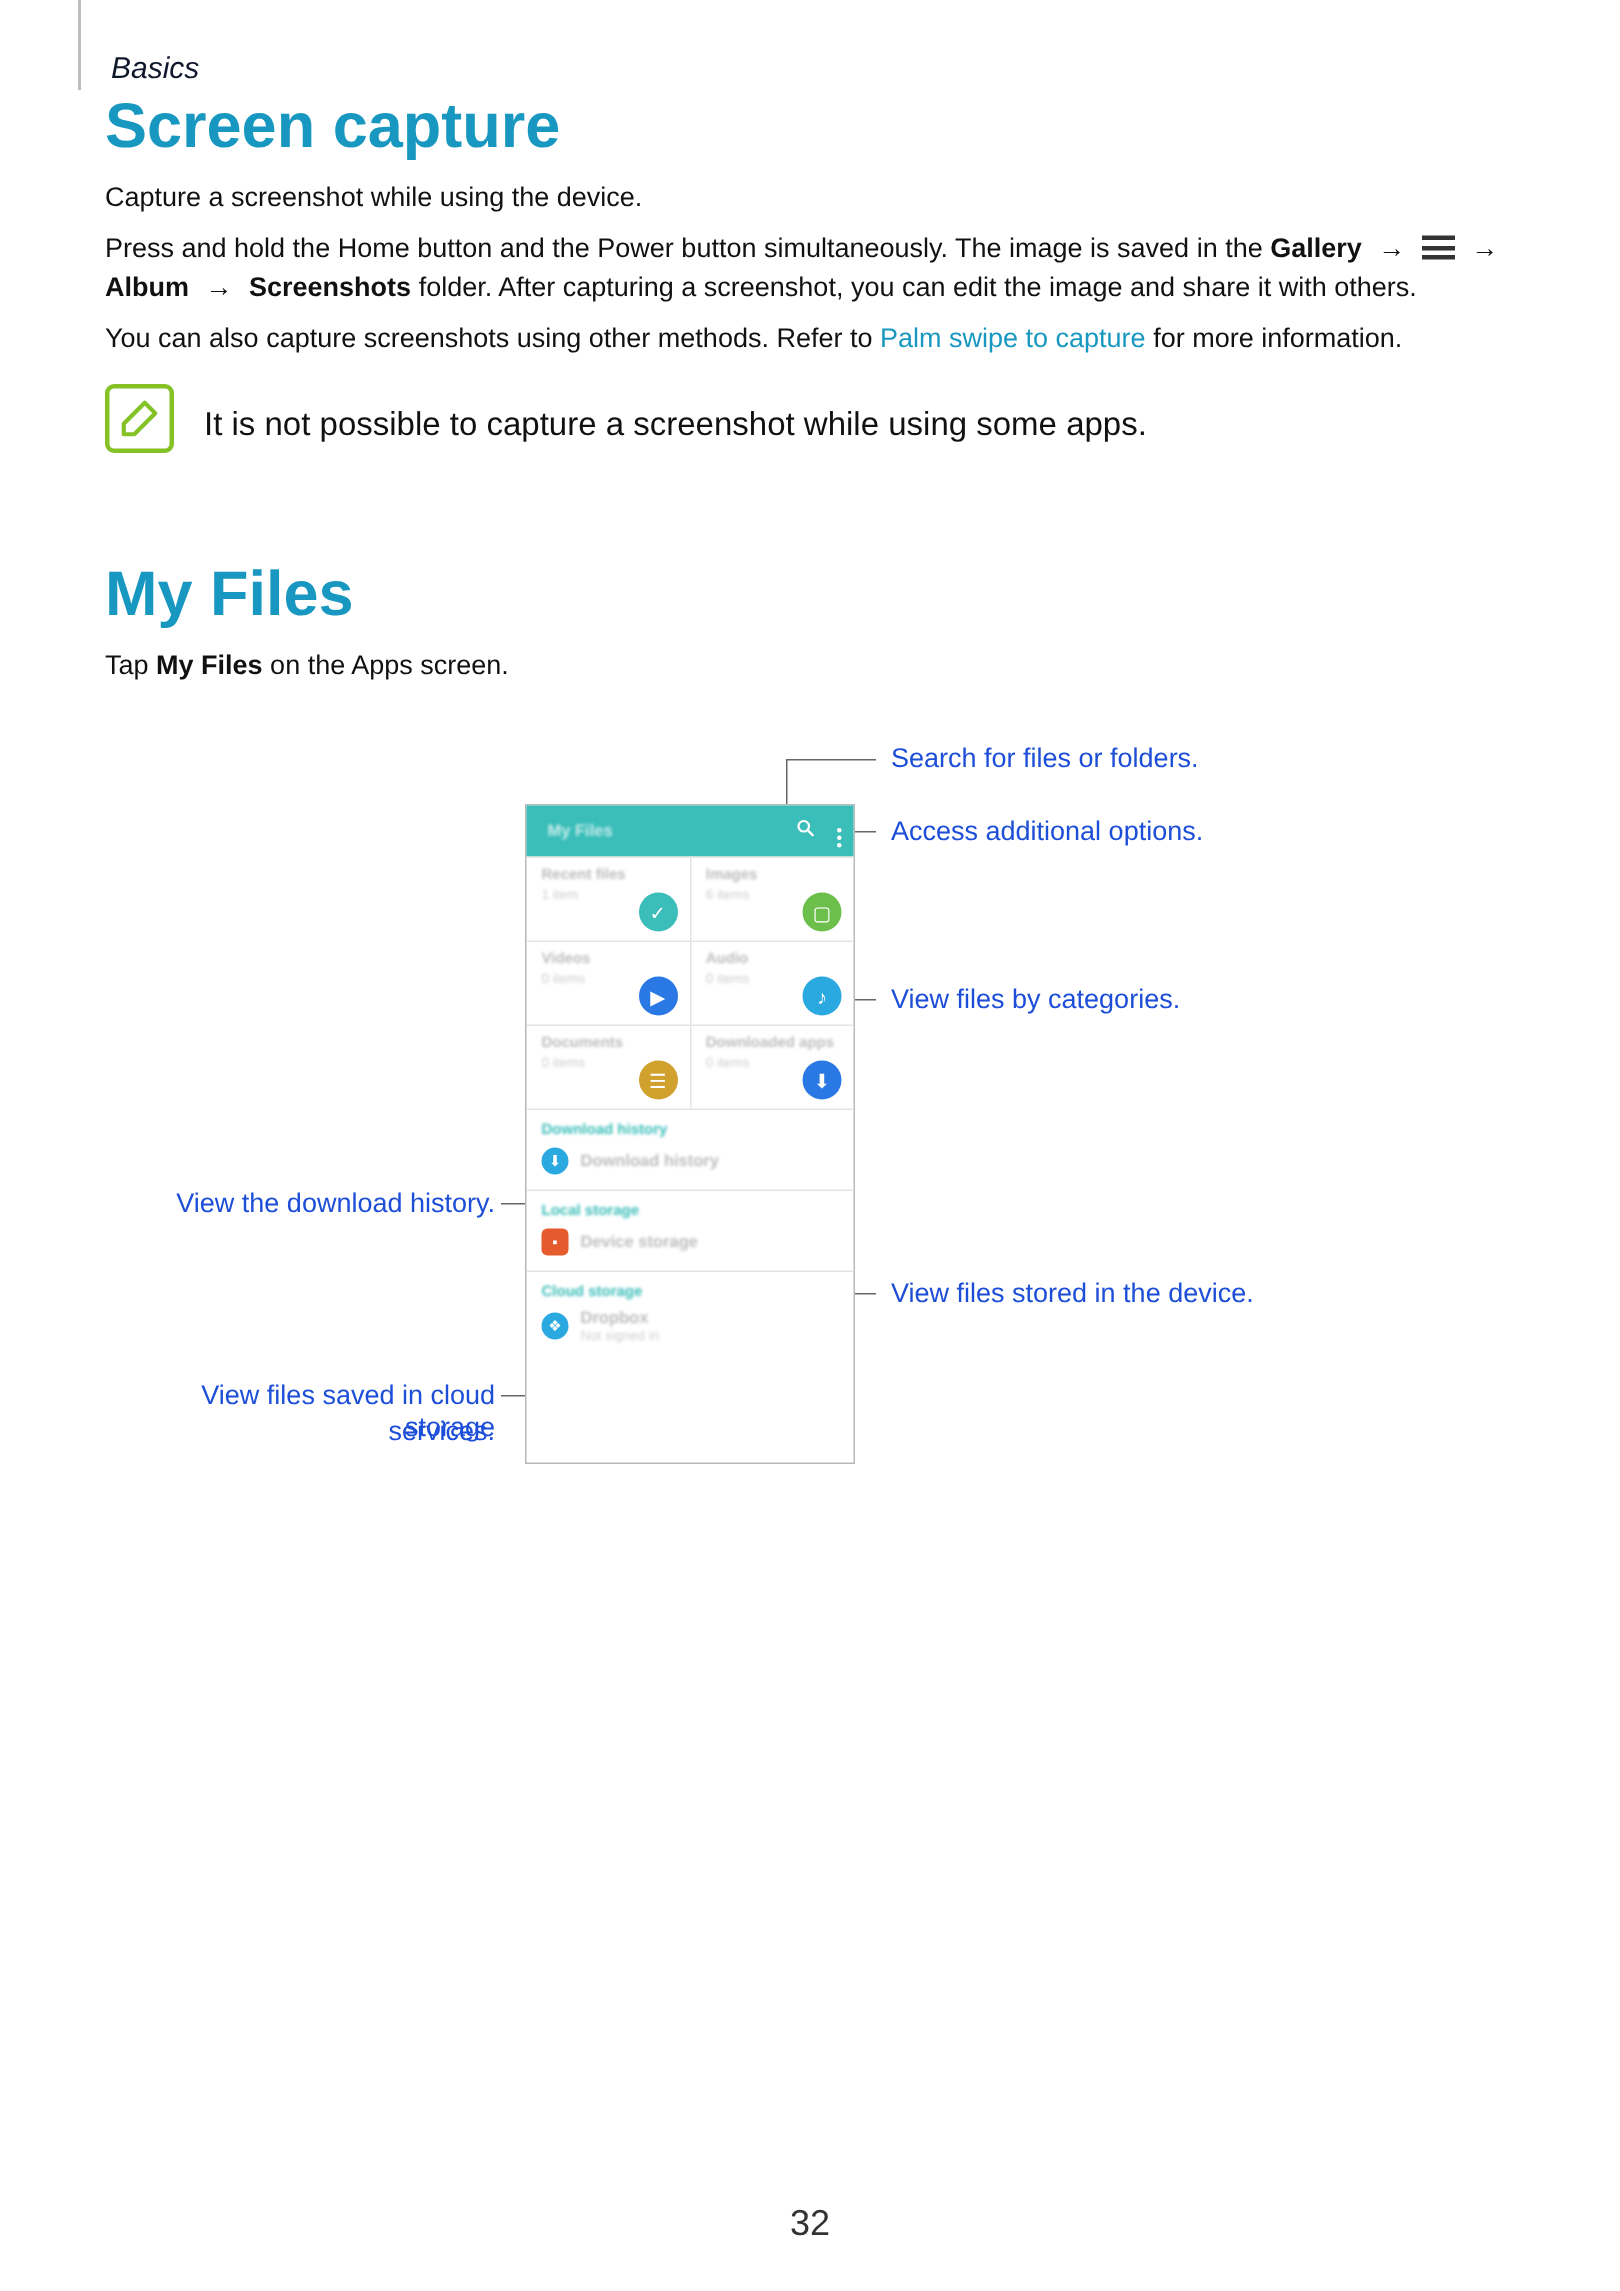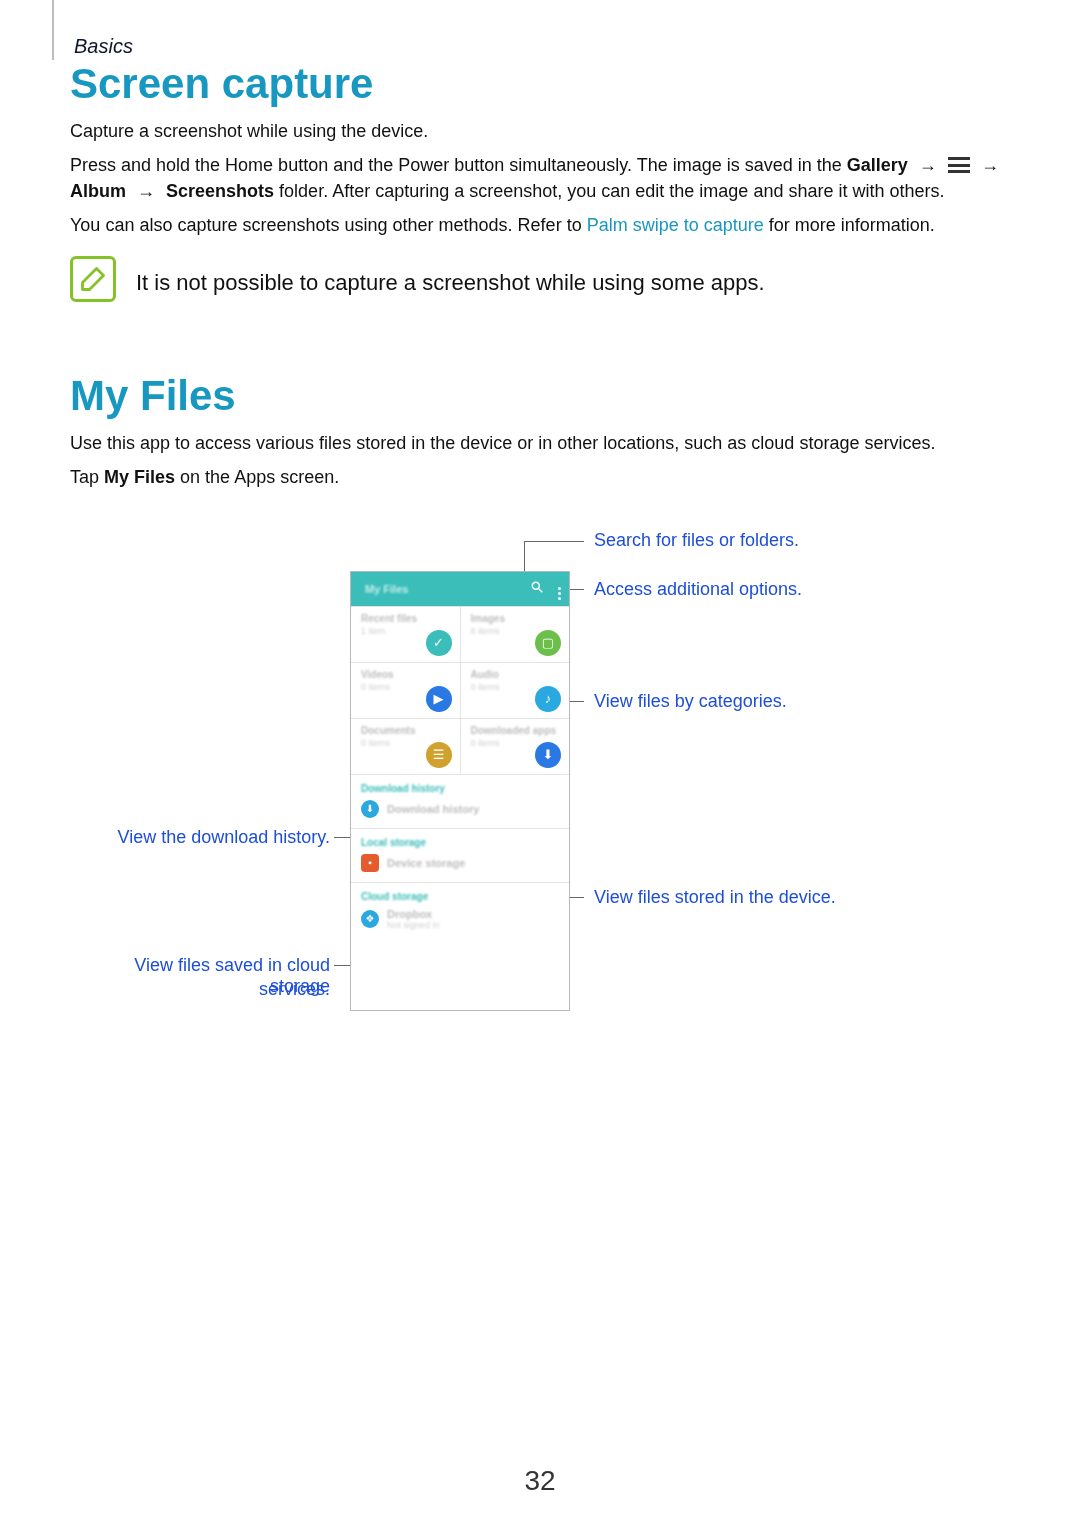--- a/index.html
+++ b/index.html
@@ -173,21 +173,21 @@
     color:#1d4ed8;
   }
   .hline { position:absolute; height:1px; background:#666; }
   .vline { position:absolute; width:1px; background:#666; }
 
   .pagenum {
     position:absolute;
     bottom: 30px;
     left: 0; right: 0;
     text-align:center;
-    font-size: 28px;
+    font-size: 24px;
     color:#333;
   }
 </style>
 </head>
 <body>
 
 <div class="page">
   <div class="gutter-line"></div>
   <div class="running-head">Basics</div>
 
@@ -220,21 +220,20 @@
         <svg viewBox="0 0 24 24" fill="none" stroke="#85c226" stroke-width="2.4" stroke-linecap="round" stroke-linejoin="round">
           <path d="M15 3l6 6-12 12H3v-6L15 3z"></path>
         </svg>
       </div>
       <div class="note-text">It is not possible to capture a screenshot while using some apps.</div>
     </div>
 
     <div class="spacer"></div>
 
     <h1 class="section">My Files</h1>
-    <p class="body">Use this app to access various files stored in the device or in other locations, such as cloud storage services.</p>
     <p class="body">
       <span>Tap </span>
       <span class="bold">My Files</span>
       <span> on the Apps screen.</span>
     </p>
 
     <div class="diagram">
 
       <div class="vline" style="left:454px; top:20px; height:30px;"></div>
       <div class="hline" style="left:454px; top:20px; width:60px;"></div>

